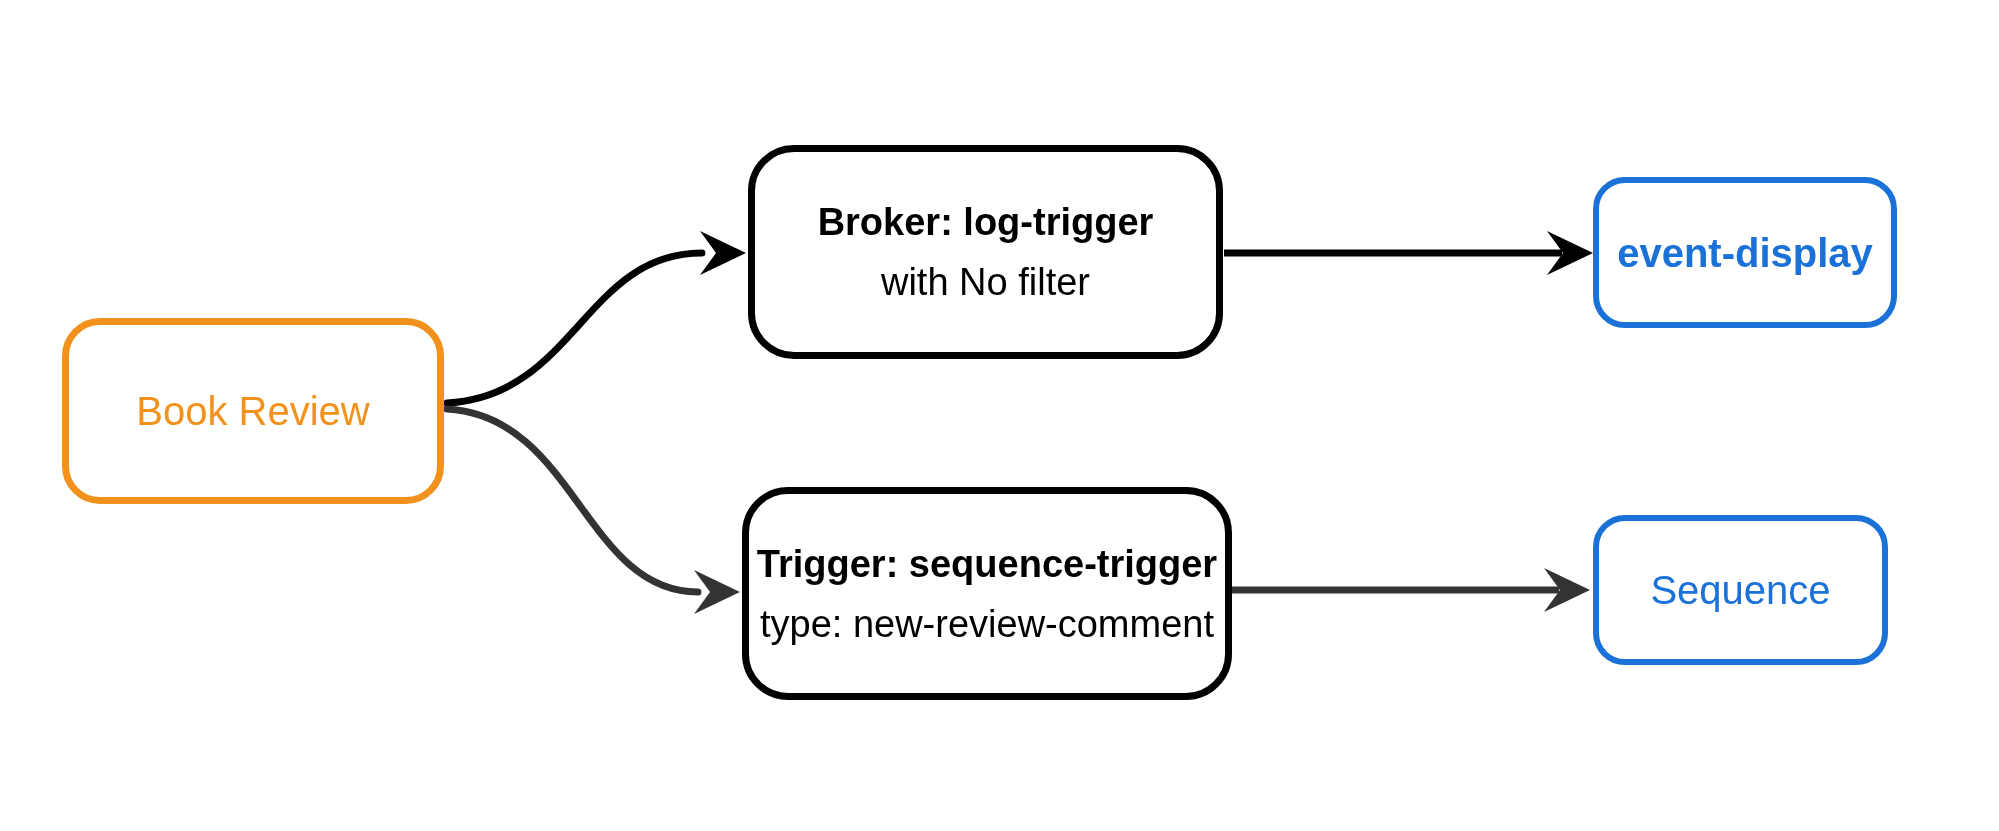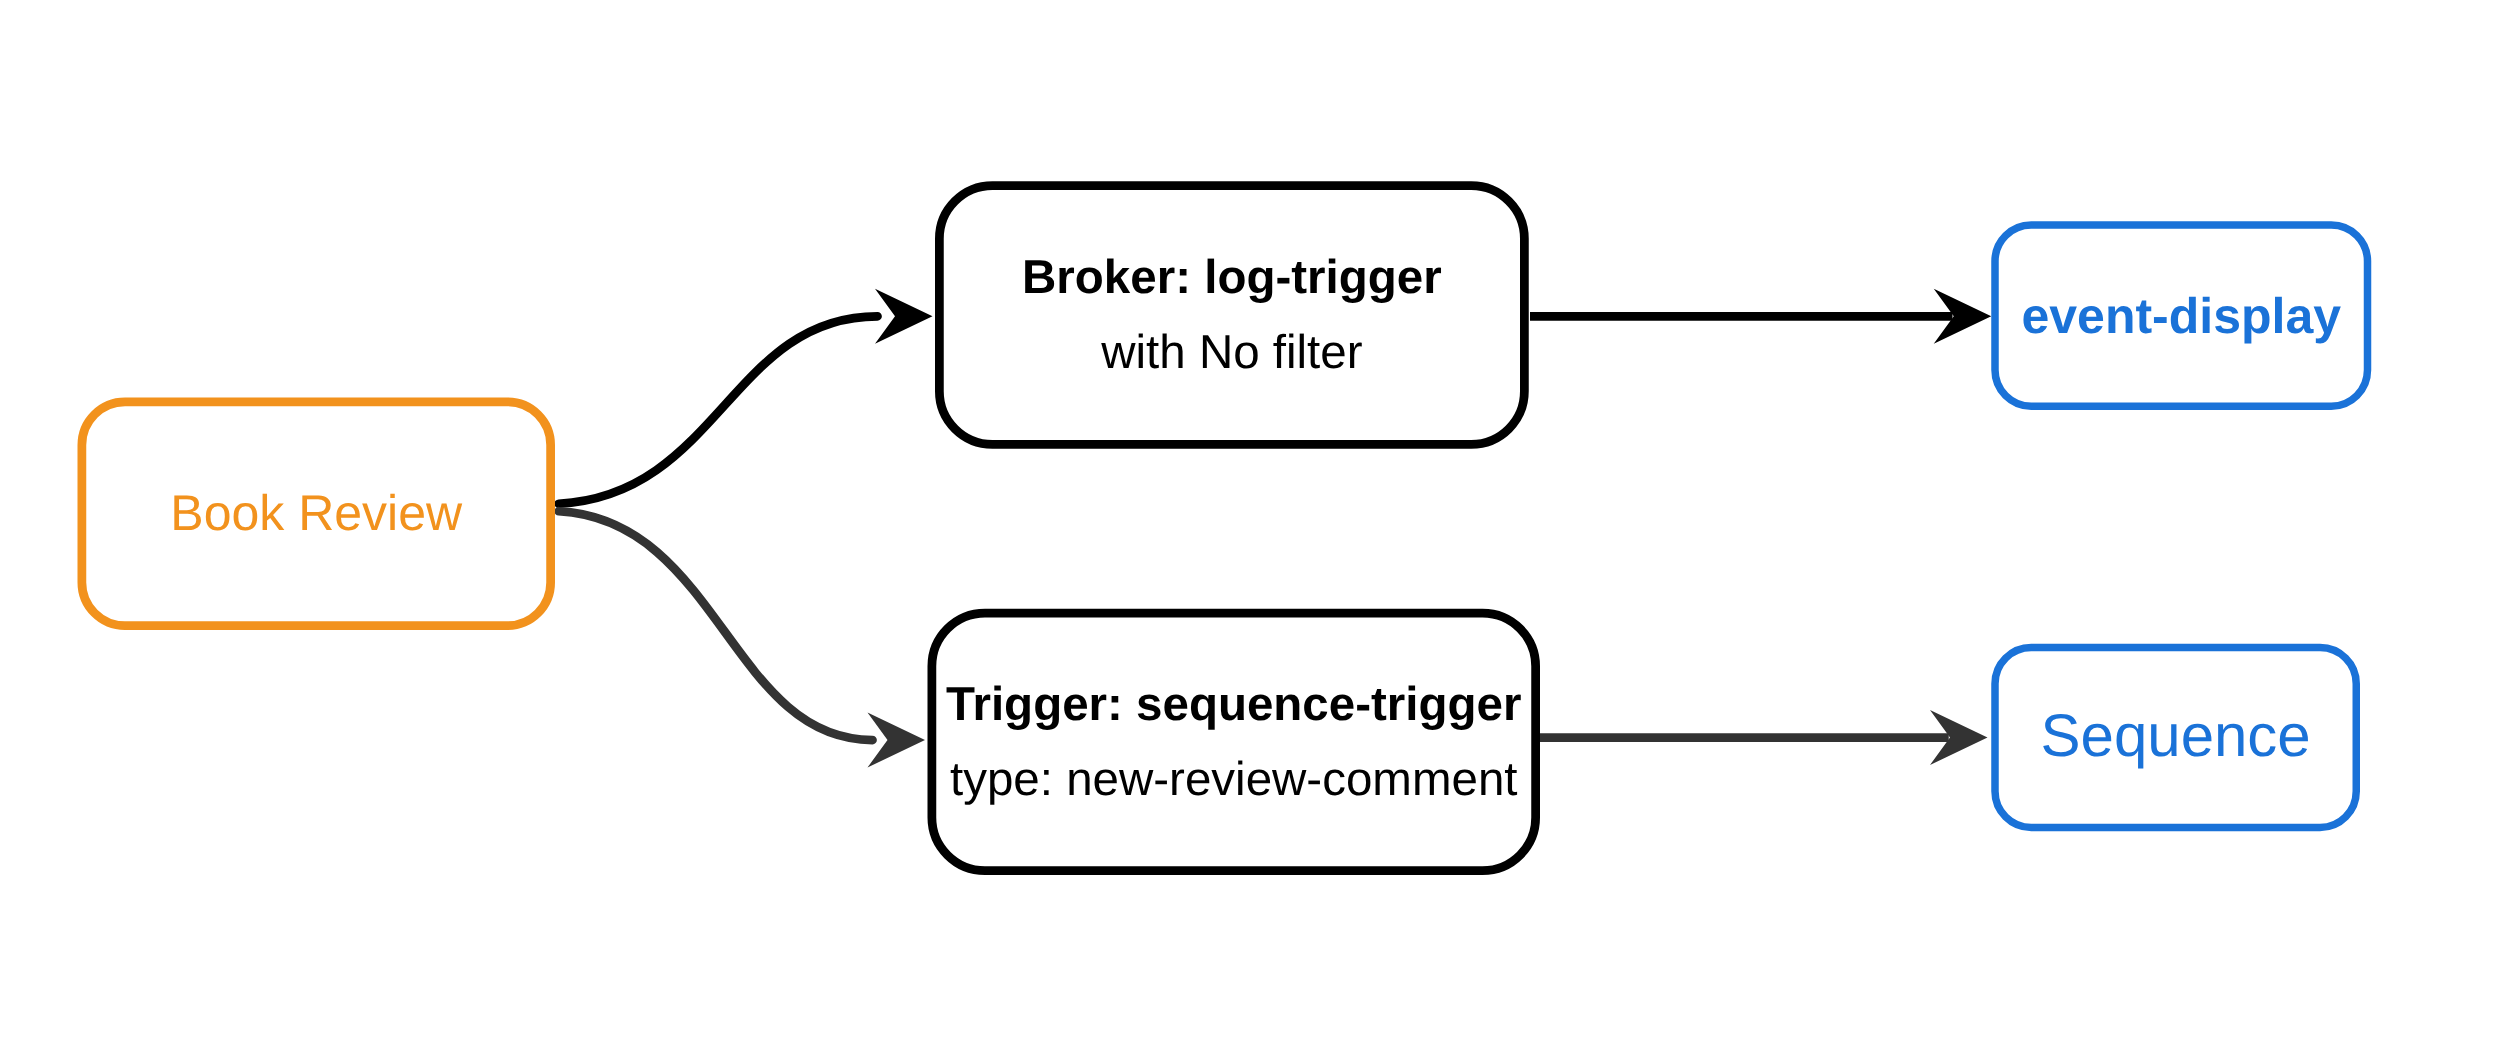--- a/index.html
+++ b/index.html
@@ -55,21 +55,21 @@
     border-width: 6px;
     border-radius: 32px;
     font-size: 40px;
     font-weight: bold;
   }
   .node-sequence {
     left: 1593px; top: 515px;
     width: 295px; height: 150px;
     border-width: 6px;
     border-radius: 32px;
-    font-size: 48px;
+    font-size: 40px;
   }
   .title-line { font-weight: 700; }
   .sub-line   { font-weight: 400; }
 </style>
 </head>
 <body>
 
 <div class="canvas">
 
   <svg class="edges" viewBox="0 0 1999 831" xmlns="http://www.w3.org/2000/svg">

